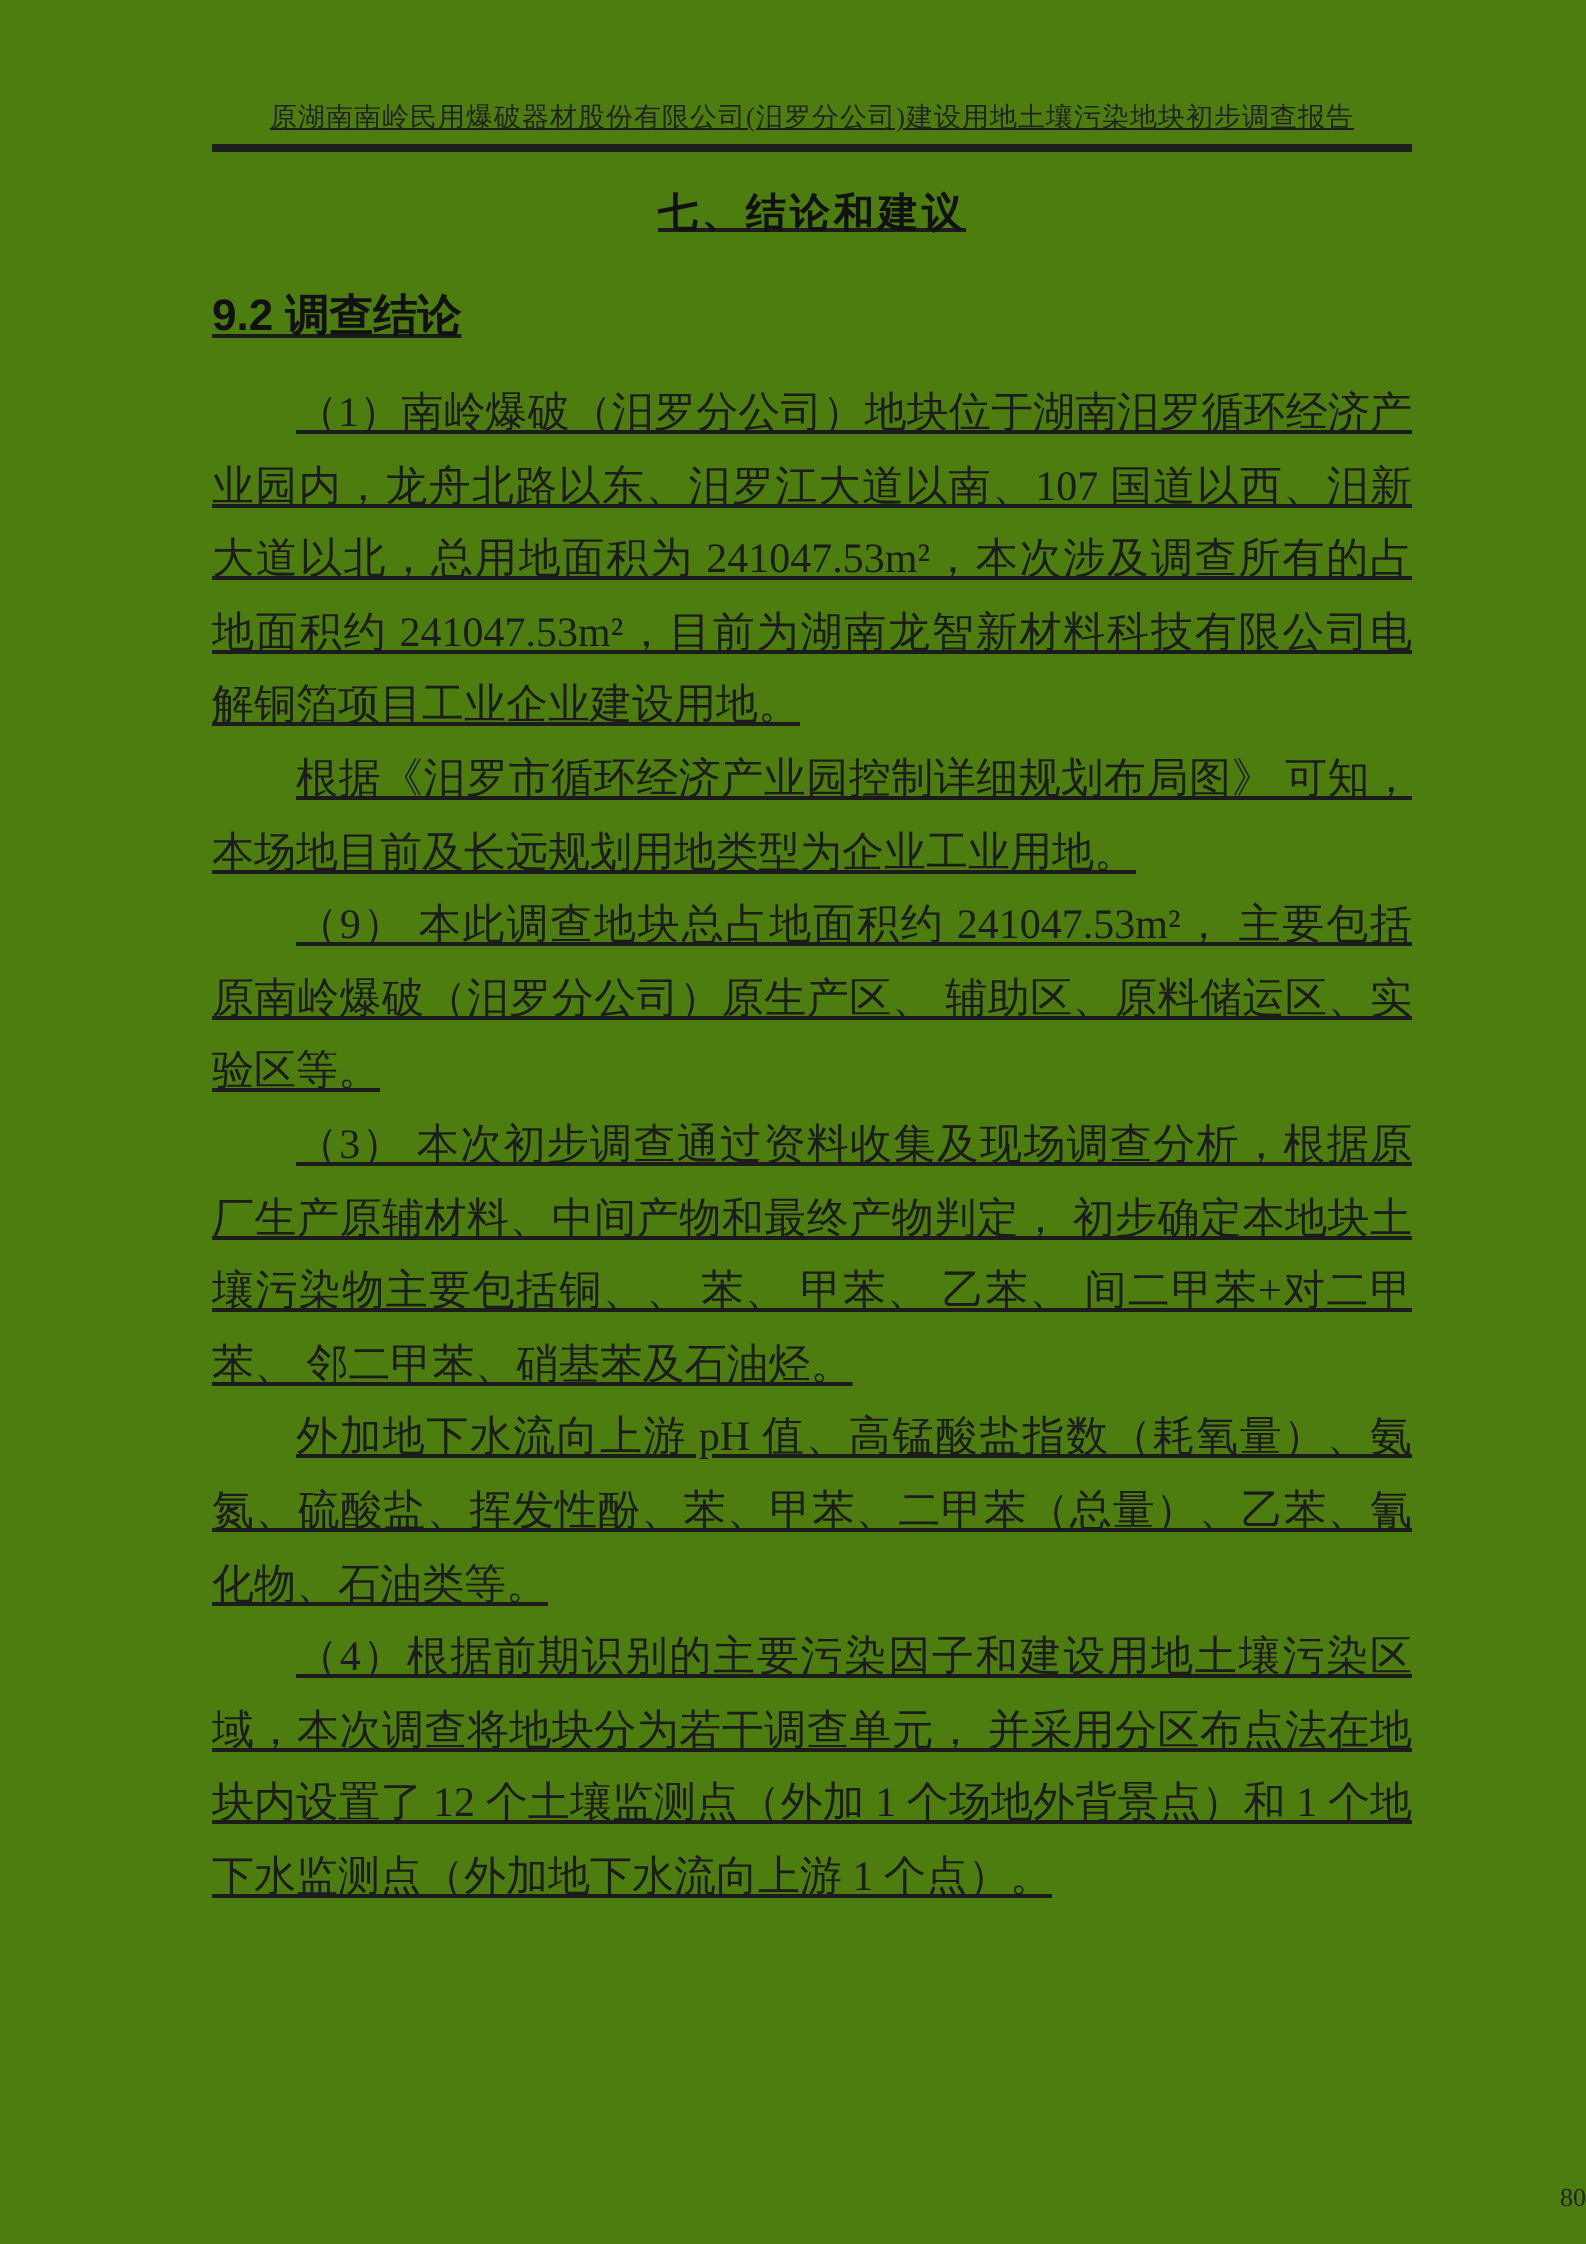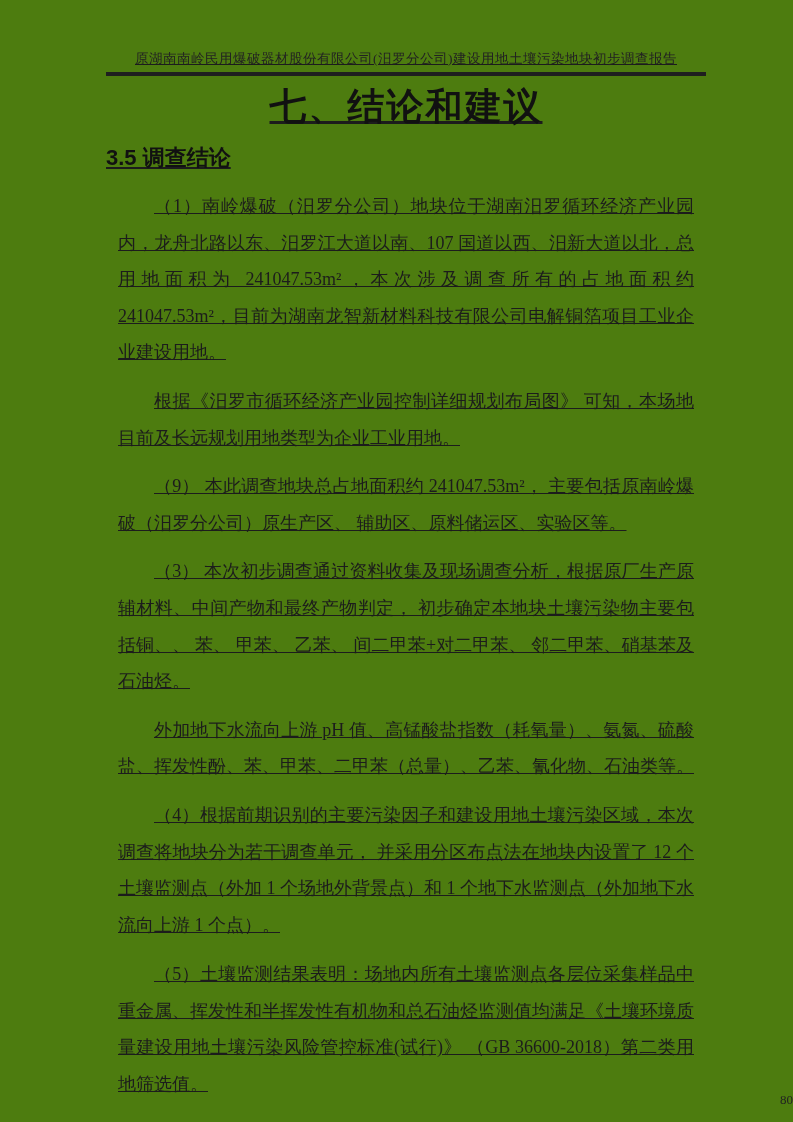--- a/index.html
+++ b/index.html
@@ -38,39 +38,39 @@
     margin-top: 4px;
     height: 4px;
     background: #1f1f1f;
     border: none;
   }
   .chapter-title {
     margin: 10px 0 0 0;
     text-align: center;
     font-family: "Liberation Sans", "DejaVu Sans", sans-serif;
     font-weight: 700;
-    font-size: 37px;
+    font-size: 20px;
     line-height: 42px;
     letter-spacing: 2px;
     color: #111111;
   }
   .section-heading {
     margin: 16px 0 0 0;
     font-family: "Liberation Sans", "DejaVu Sans", sans-serif;
     font-weight: 700;
     font-size: 22px;
     line-height: 28px;
     color: #111111;
   }
   .body-text {
     margin-top: 16px;
   }
   .body-text p {
-    margin: 12px;
-    font-size: 18px;
+    margin: 0;
+    font-size: 21px;
     line-height: 36.6px;
     text-align: justify;
     text-indent: 2em;
     color: #1c1c1c;
     word-break: break-word;
   }
   .body-text p.spaced {
     margin-top: 13px;
   }
   .page-footer {
@@ -92,30 +92,29 @@
 
   <div class="content">
 
     <div class="running-header">
       <div class="header-text">原湖南南岭民用爆破器材股份有限公司(汨罗分公司)建设用地土壤污染地块初步调查报告</div>
       <div class="header-rule"></div>
     </div>
 
     <h1 class="chapter-title">七、结论和建议</h1>
 
-    <h2 class="section-heading">3.5 调查结论</h2>
+    <h2 class="section-heading">9.2 调查结论</h2>
 
     <div class="body-text">
       <p>（1）南岭爆破（汨罗分公司）地块位于湖南汨罗循环经济产业园内，龙舟北路以东、汨罗江大道以南、107 国道以西、汨新大道以北，总用地面积为 241047.53m²，本次涉及调查所有的占地面积约 241047.53m²，目前为湖南龙智新材料科技有限公司电解铜箔项目工业企业建设用地。</p>
       <p>根据《汨罗市循环经济产业园控制详细规划布局图》 可知，本场地目前及长远规划用地类型为企业工业用地。</p>
       <p>（9） 本此调查地块总占地面积约 241047.53m²， 主要包括原南岭爆破（汨罗分公司）原生产区、 辅助区、原料储运区、实验区等。</p>
       <p>（3） 本次初步调查通过资料收集及现场调查分析，根据原厂生产原辅材料、中间产物和最终产物判定， 初步确定本地块土壤污染物主要包括铜、、 苯、 甲苯、 乙苯、 间二甲苯+对二甲苯、 邻二甲苯、硝基苯及石油烃。</p>
       <p>外加地下水流向上游 pH 值、高锰酸盐指数（耗氧量）、氨氮、硫酸盐、挥发性酚、苯、甲苯、二甲苯（总量）、乙苯、氰化物、石油类等。</p>
       <p>（4）根据前期识别的主要污染因子和建设用地土壤污染区域，本次调查将地块分为若干调查单元， 并采用分区布点法在地块内设置了 12 个土壤监测点（外加 1 个场地外背景点）和 1 个地下水监测点（外加地下水流向上游 1 个点）。</p>
-      <p class="spaced">（5）土壤监测结果表明：场地内所有土壤监测点各层位采集样品中重金属、挥发性和半挥发性有机物和总石油烃监测值均满足《土壤环境质量建设用地土壤污染风险管控标准(试行)》 （GB 36600-2018）第二类用地筛选值。</p>
 
     </div>
 
   </div>
 
   <div class="page-footer">
     <span class="page-number">80</span>
   </div>
 
 </div>

